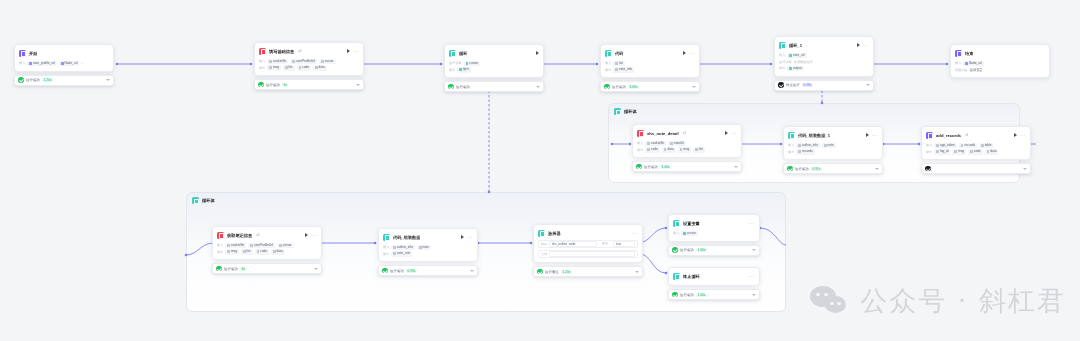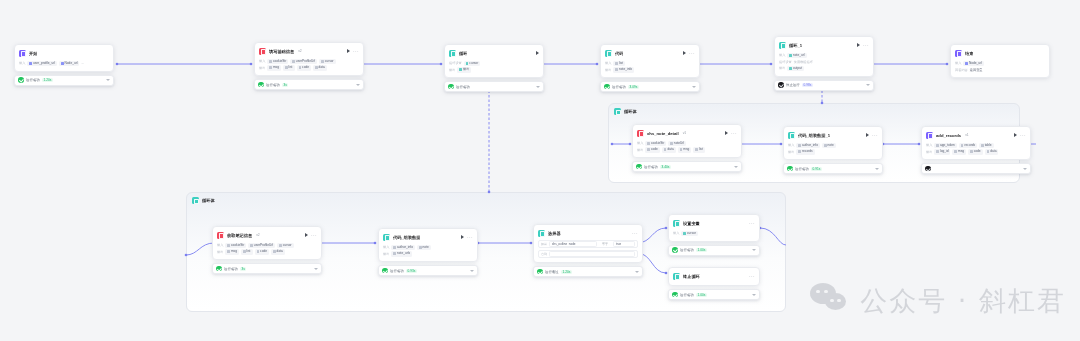--- a/index.html
+++ b/index.html
@@ -197,21 +197,21 @@
 
   
   svg#wires { position:absolute; inset:0; width:1080px; height:341px; pointer-events:none; }
   .wire { fill:none; stroke:#7b7ff0; stroke-width:.9; }
   .wire.dash { stroke-dasharray: 2.5 2; }
   .port { fill:#7b7ff0; }
 
   
   #watermark {
     position:absolute; right:14px; bottom:22px;
-    display:flex; gap:10px;
+    display:flex; align-items:center; gap:10px;
     opacity:.30;
   }
   #watermark .wm-text {
     font-size:27px; color:#8a8f99; letter-spacing:2px;
     font-family:"DejaVu Sans", sans-serif;
   }
   .wechat {
     position:relative; width:40px; height:30px;
   }
   .wechat .b1, .wechat .b2 {

